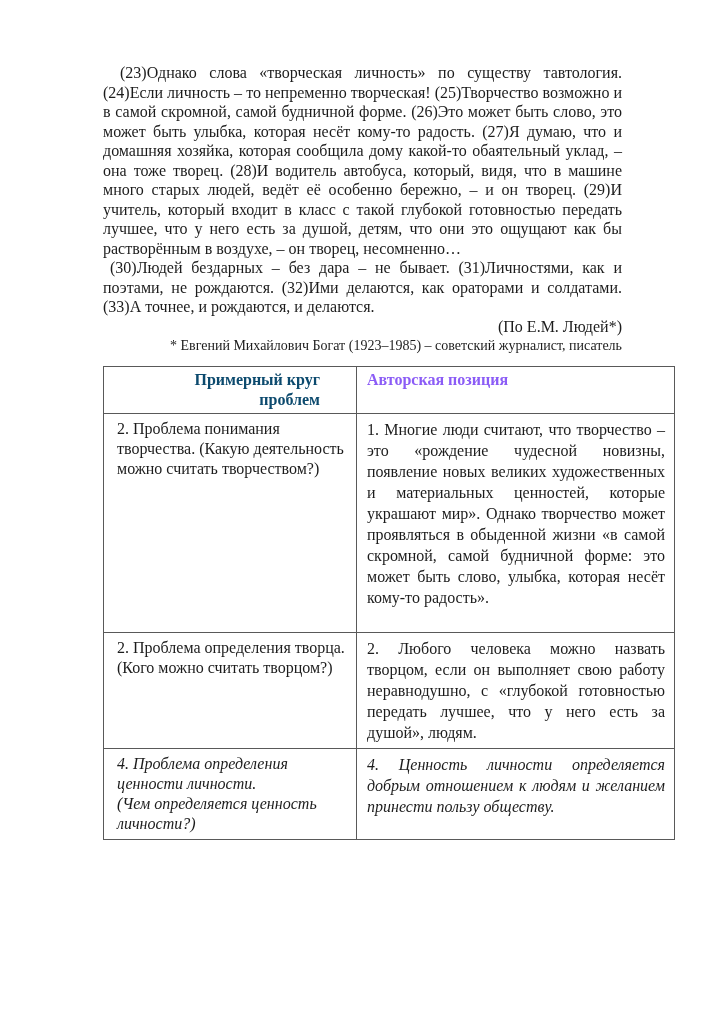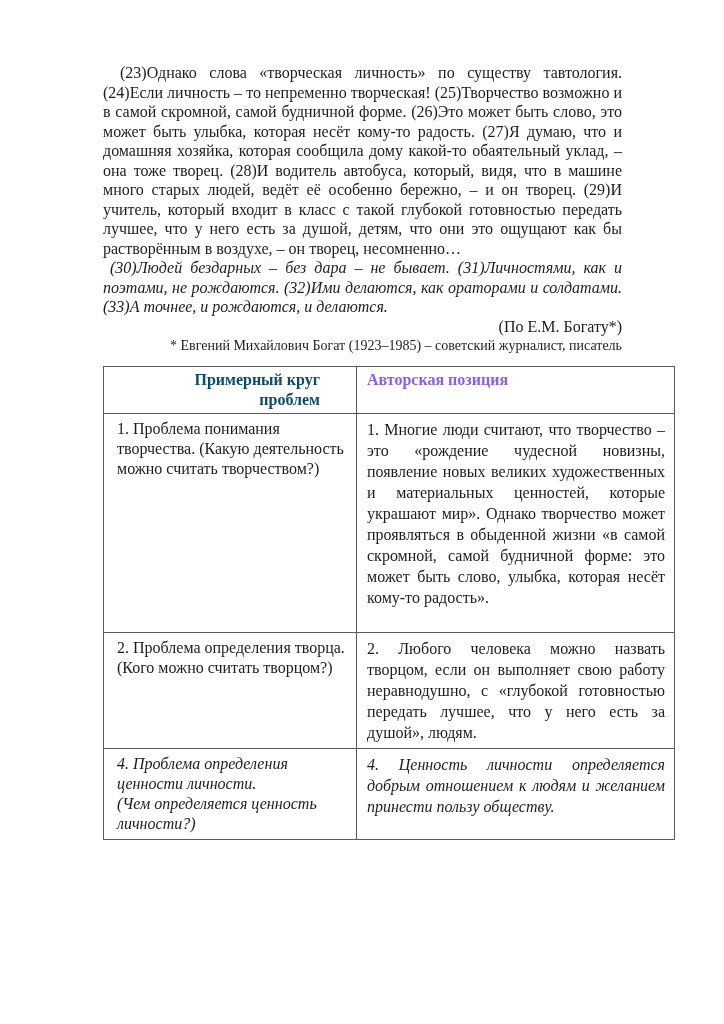--- a/index.html
+++ b/index.html
@@ -23,21 +23,21 @@
     width: 571px;
   }
   .bodytext {
     width: 519px;
     font-size: 16px;
     line-height: 19.5px;
     margin: 0;
     text-align: justify;
   }
   .p1 { text-indent: 17px; }
-  .p2 { text-indent: 7px; font-style: italic; }
+  .p2 { text-indent: 7px; }
   .attribution {
     width: 519px;
     font-size: 16px;
     line-height: 19.5px;
     margin: 0;
     text-align: right;
   }
   .footnote {
     width: 519px;
     font-size: 14px;
@@ -96,36 +96,36 @@
 </head>
 <body>
 
 <div class="page">
   <div class="content">
 
     <p class="bodytext p1">(23)Однако слова «творческая личность» по существу тавтология. (24)Если личность – то непременно творческая! (25)Творчество возможно и в самой скромной, самой будничной форме. (26)Это может быть слово, это может быть улыбка, которая несёт кому-то радость. (27)Я думаю, что и домашняя хозяйка, которая сообщила дому какой-то обаятельный уклад, – она тоже творец. (28)И водитель автобуса, который, видя, что в машине много старых людей, ведёт её особенно бережно, – и он творец. (29)И учитель, который входит в класс с такой глубокой готовностью передать лучшее, что у него есть за душой, детям, что они это ощущают как бы растворённым в воздухе, – он творец, несомненно…</p>
 
     <p class="bodytext p2">(30)Людей бездарных – без дара – не бывает. (31)Личностями, как и поэтами, не рождаются. (32)Ими делаются, как ораторами и солдатами. (33)А точнее, и рождаются, и делаются.</p>
 
-    <p class="attribution">(По Е.М. Богату*)</p>
+    <p class="attribution">(По Е.М. Людей*)</p>
 
     <p class="footnote">* Евгений Михайлович Богат (1923–1985) – советский журналист, писатель</p>
 
     <table class="analysis-table">
       <colgroup>
         <col class="c-left">
         <col class="c-right">
       </colgroup>
       <tbody>
           <tr class="header-row">
         <th class="h-left">Примерный круг проблем</th>
         <th class="h-right">Авторская позиция</th>
       </tr>
       <tr class="r1">
-        <td class="cell-left">1. Проблема понимания творчества. (Какую деятельность можно считать творчеством?)</td>
+        <td class="cell-left">2. Проблема понимания творчества. (Какую деятельность можно считать творчеством?)</td>
         <td class="cell-right">1. Многие люди считают, что творчество – это «рождение чудесной новизны, появление новых великих художественных и материальных ценностей, которые украшают мир». Однако творчество может проявляться в обыденной жизни «в самой скромной, самой будничной форме: это может быть слово, улыбка, которая несёт кому-то радость».</td>
       </tr>
       <tr class="r2">
         <td class="cell-left">2. Проблема определения творца. (Кого можно считать творцом?)</td>
         <td class="cell-right">2. Любого человека можно назвать творцом, если он выполняет свою работу неравнодушно, с «глубокой готовностью передать лучшее, что у него есть за душой», людям.</td>
       </tr>
       <tr class="r4">
         <td class="cell-left">4. Проблема определения ценности личности.
 (Чем определяется ценность личности?)</td>
         <td class="cell-right">4. Ценность личности определяется добрым отношением к людям и желанием принести пользу обществу.</td>

